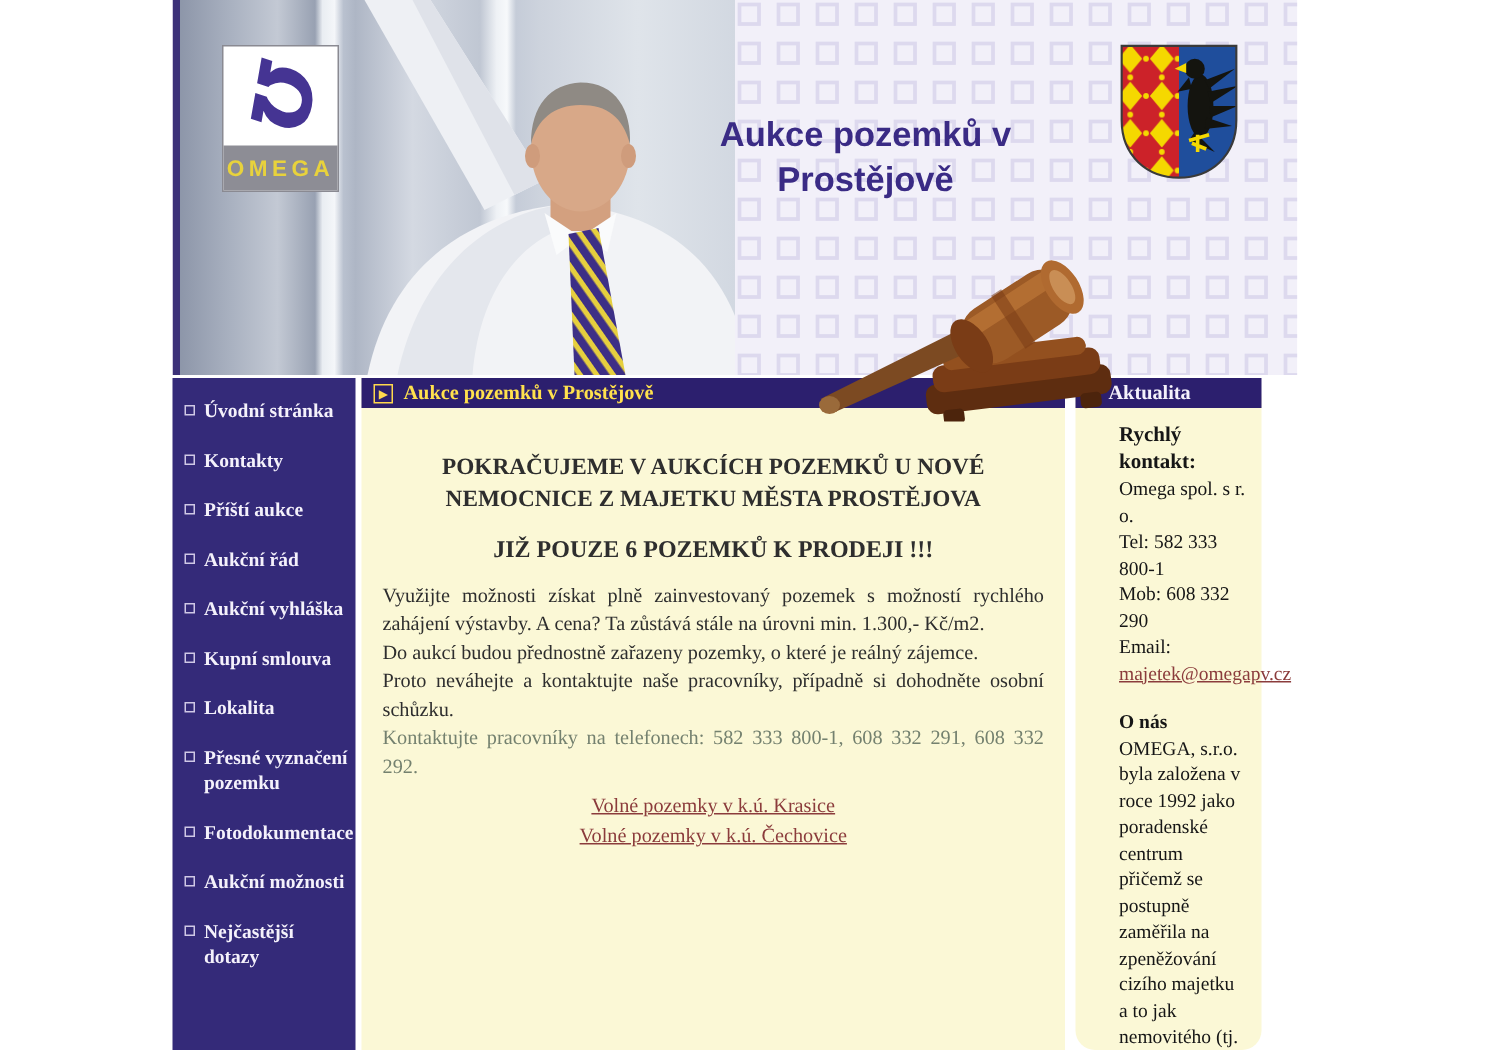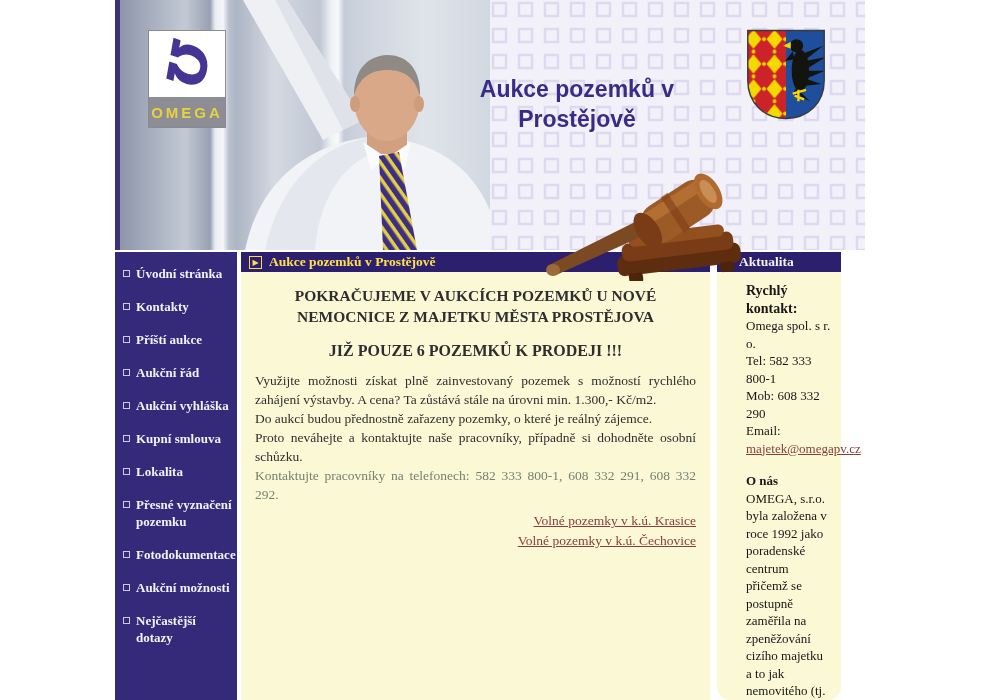--- a/index.html
+++ b/index.html
@@ -46,28 +46,28 @@
   .aside{position:absolute;left:602px;top:252px;width:124px;height:448px;background:#fbf8d6;border-radius:13px;}
 
   .bar{height:20px;background:#2c1f6e;display:flex;align-items:center;gap:7px;
     padding-left:8px;}
   .bar-main-title{color:#ffe14d;font-weight:bold;font-size:13.5px;}
   .bar-aside-title{color:#f4f1fb;font-weight:bold;font-size:13.5px;}
   .arrow-box{width:11px;height:11px;border:1px solid #ffd94d;display:flex;align-items:center;
     justify-content:center;font-size:8px;line-height:9px;color:#ffd94d;
     font-family:"DejaVu Sans",sans-serif;}
 
-  .main-content{padding:6px 14px 0 14px;font-size:13.5px;color:#2e2e2e;}
+  .main-content{padding:22px 14px 0 14px;font-size:13.5px;color:#2e2e2e;}
   .h1{font-size:15.5px;font-weight:bold;text-align:center;line-height:21px;margin:7px 0 0 0;}
   .h2{font-size:16px;font-weight:bold;text-align:center;margin:15px 0 11px 0;}
   .para{text-align:justify;line-height:19px;margin:0;}
   .p1{margin-bottom:13px;}
   .p1::first-letter{font-size:18px;}
   .gray{color:#74816f;}
-  .links{text-align:right;margin-top:7px;line-height:20px;}
+  .links{text-align:center;margin-top:7px;line-height:20px;}
   a.link{color:#8b3c3c;text-decoration:underline;cursor:pointer;}
 
   .aside-content{padding:10px 10px 0 29px;font-size:13px;line-height:17.5px;color:#161616;}
   .qc-title{font-weight:bold;font-size:14px;}
   .about-title{font-weight:bold;margin-top:15px;}
 </style>
 </head>
 <body>
 
 <div class="page">

